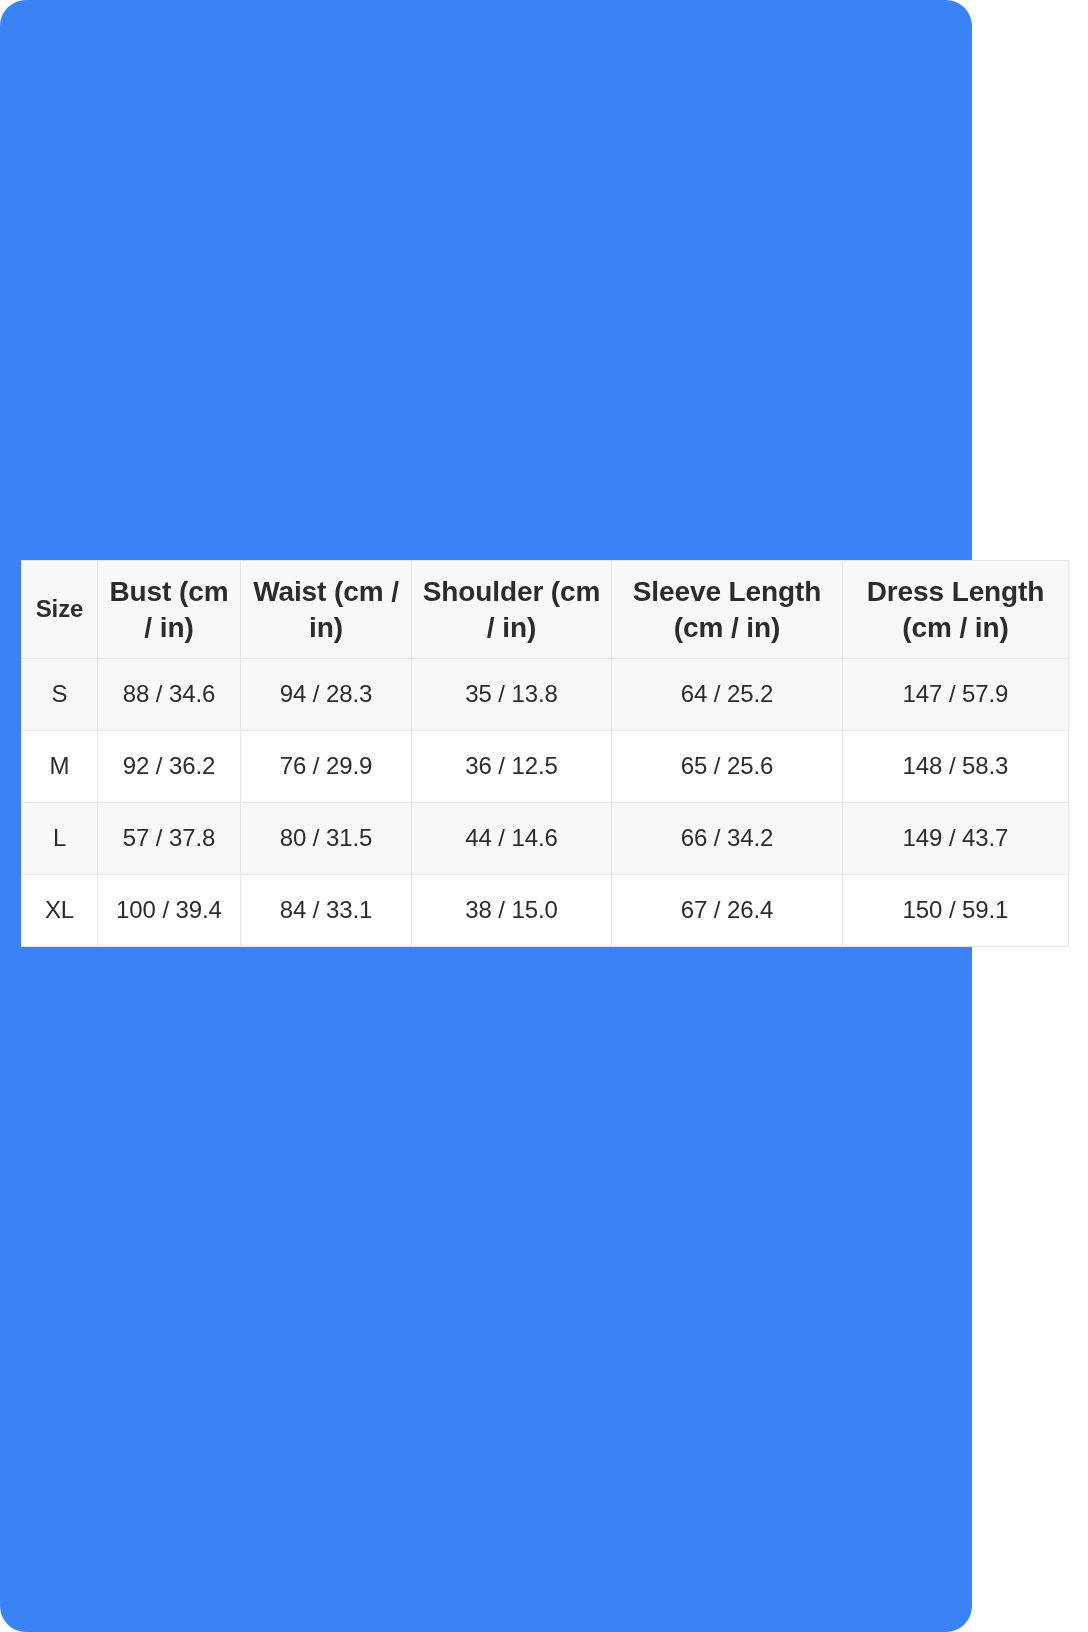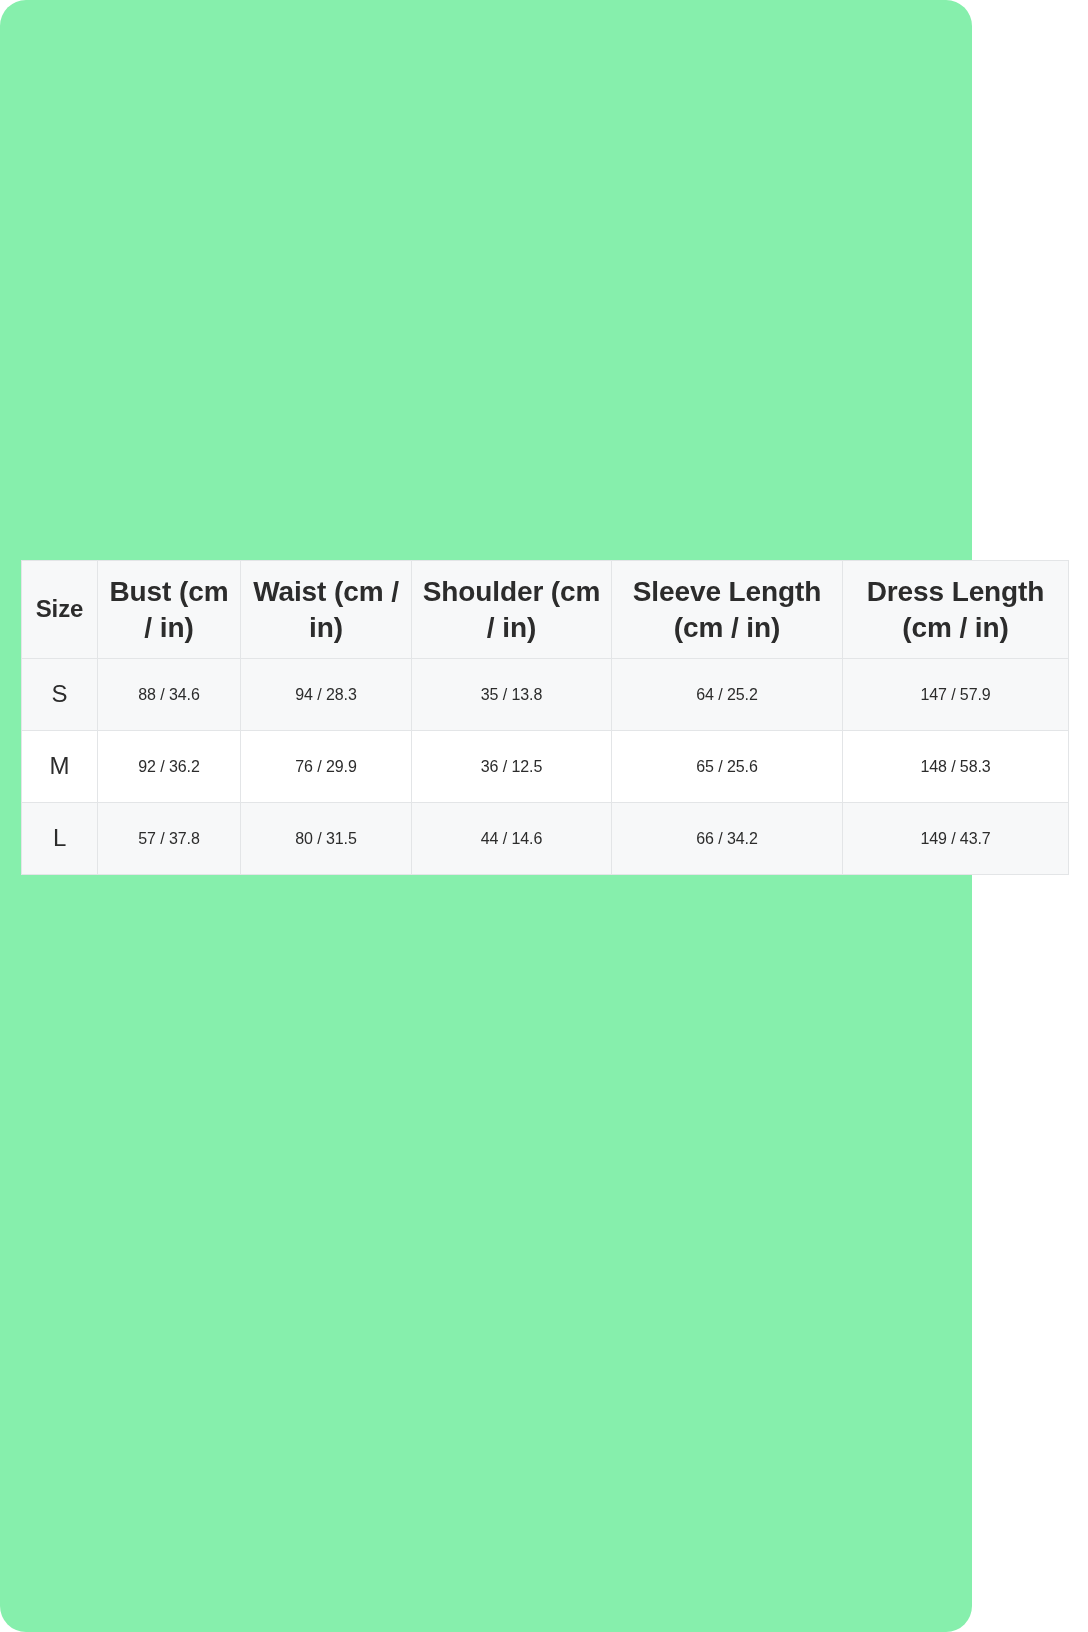--- a/index.html
+++ b/index.html
@@ -13,21 +13,21 @@
     background: #ffffff;
     font-family: "Liberation Sans", sans-serif;
     -webkit-font-smoothing: antialiased;
     overflow: hidden;
   }
 
   .page {
     position: relative;
     width: 972px;
     height: 1632px;
-    background: #86efac;
+    background: #3b82f6;
     border-radius: 26px;
   }
 
   
   .size-chart-wrap {
     position: absolute;
     left: 21px;
     top: 560px;
     width: 1047px;
   }
@@ -61,21 +61,21 @@
     background: #f7f8f9;
     font-weight: bold;
     font-size: 28px;
     line-height: 1.28;
     letter-spacing: -0.1px;
   }
 
   table.size-chart tbody td {
     height: 72px;
     font-weight: normal;
-    font-size: 16px;
+    font-size: 24px;
     line-height: 1.2;
     letter-spacing: -0.1px;
   }
 
   table.size-chart tbody tr.row-shaded td {
     background: #f7f8f9;
   }
   table.size-chart tbody tr.row-plain td {
     background: #ffffff;
   }
@@ -129,17 +129,25 @@
           <td>148 / 58.3</td>
         </tr>
         <tr class="row-shaded">
           <td class="cell-size">L</td>
           <td>57 / 37.8</td>
           <td>80 / 31.5</td>
           <td>44 / 14.6</td>
           <td>66 / 34.2</td>
           <td>149 / 43.7</td>
         </tr>
+        <tr class="row-plain">
+          <td class="cell-size">XL</td>
+          <td>100 / 39.4</td>
+          <td>84 / 33.1</td>
+          <td>38 / 15.0</td>
+          <td>67 / 26.4</td>
+          <td>150 / 59.1</td>
+        </tr>
       </tbody>
     </table>
   </div>
 
 </div>
 
 </body></html>

